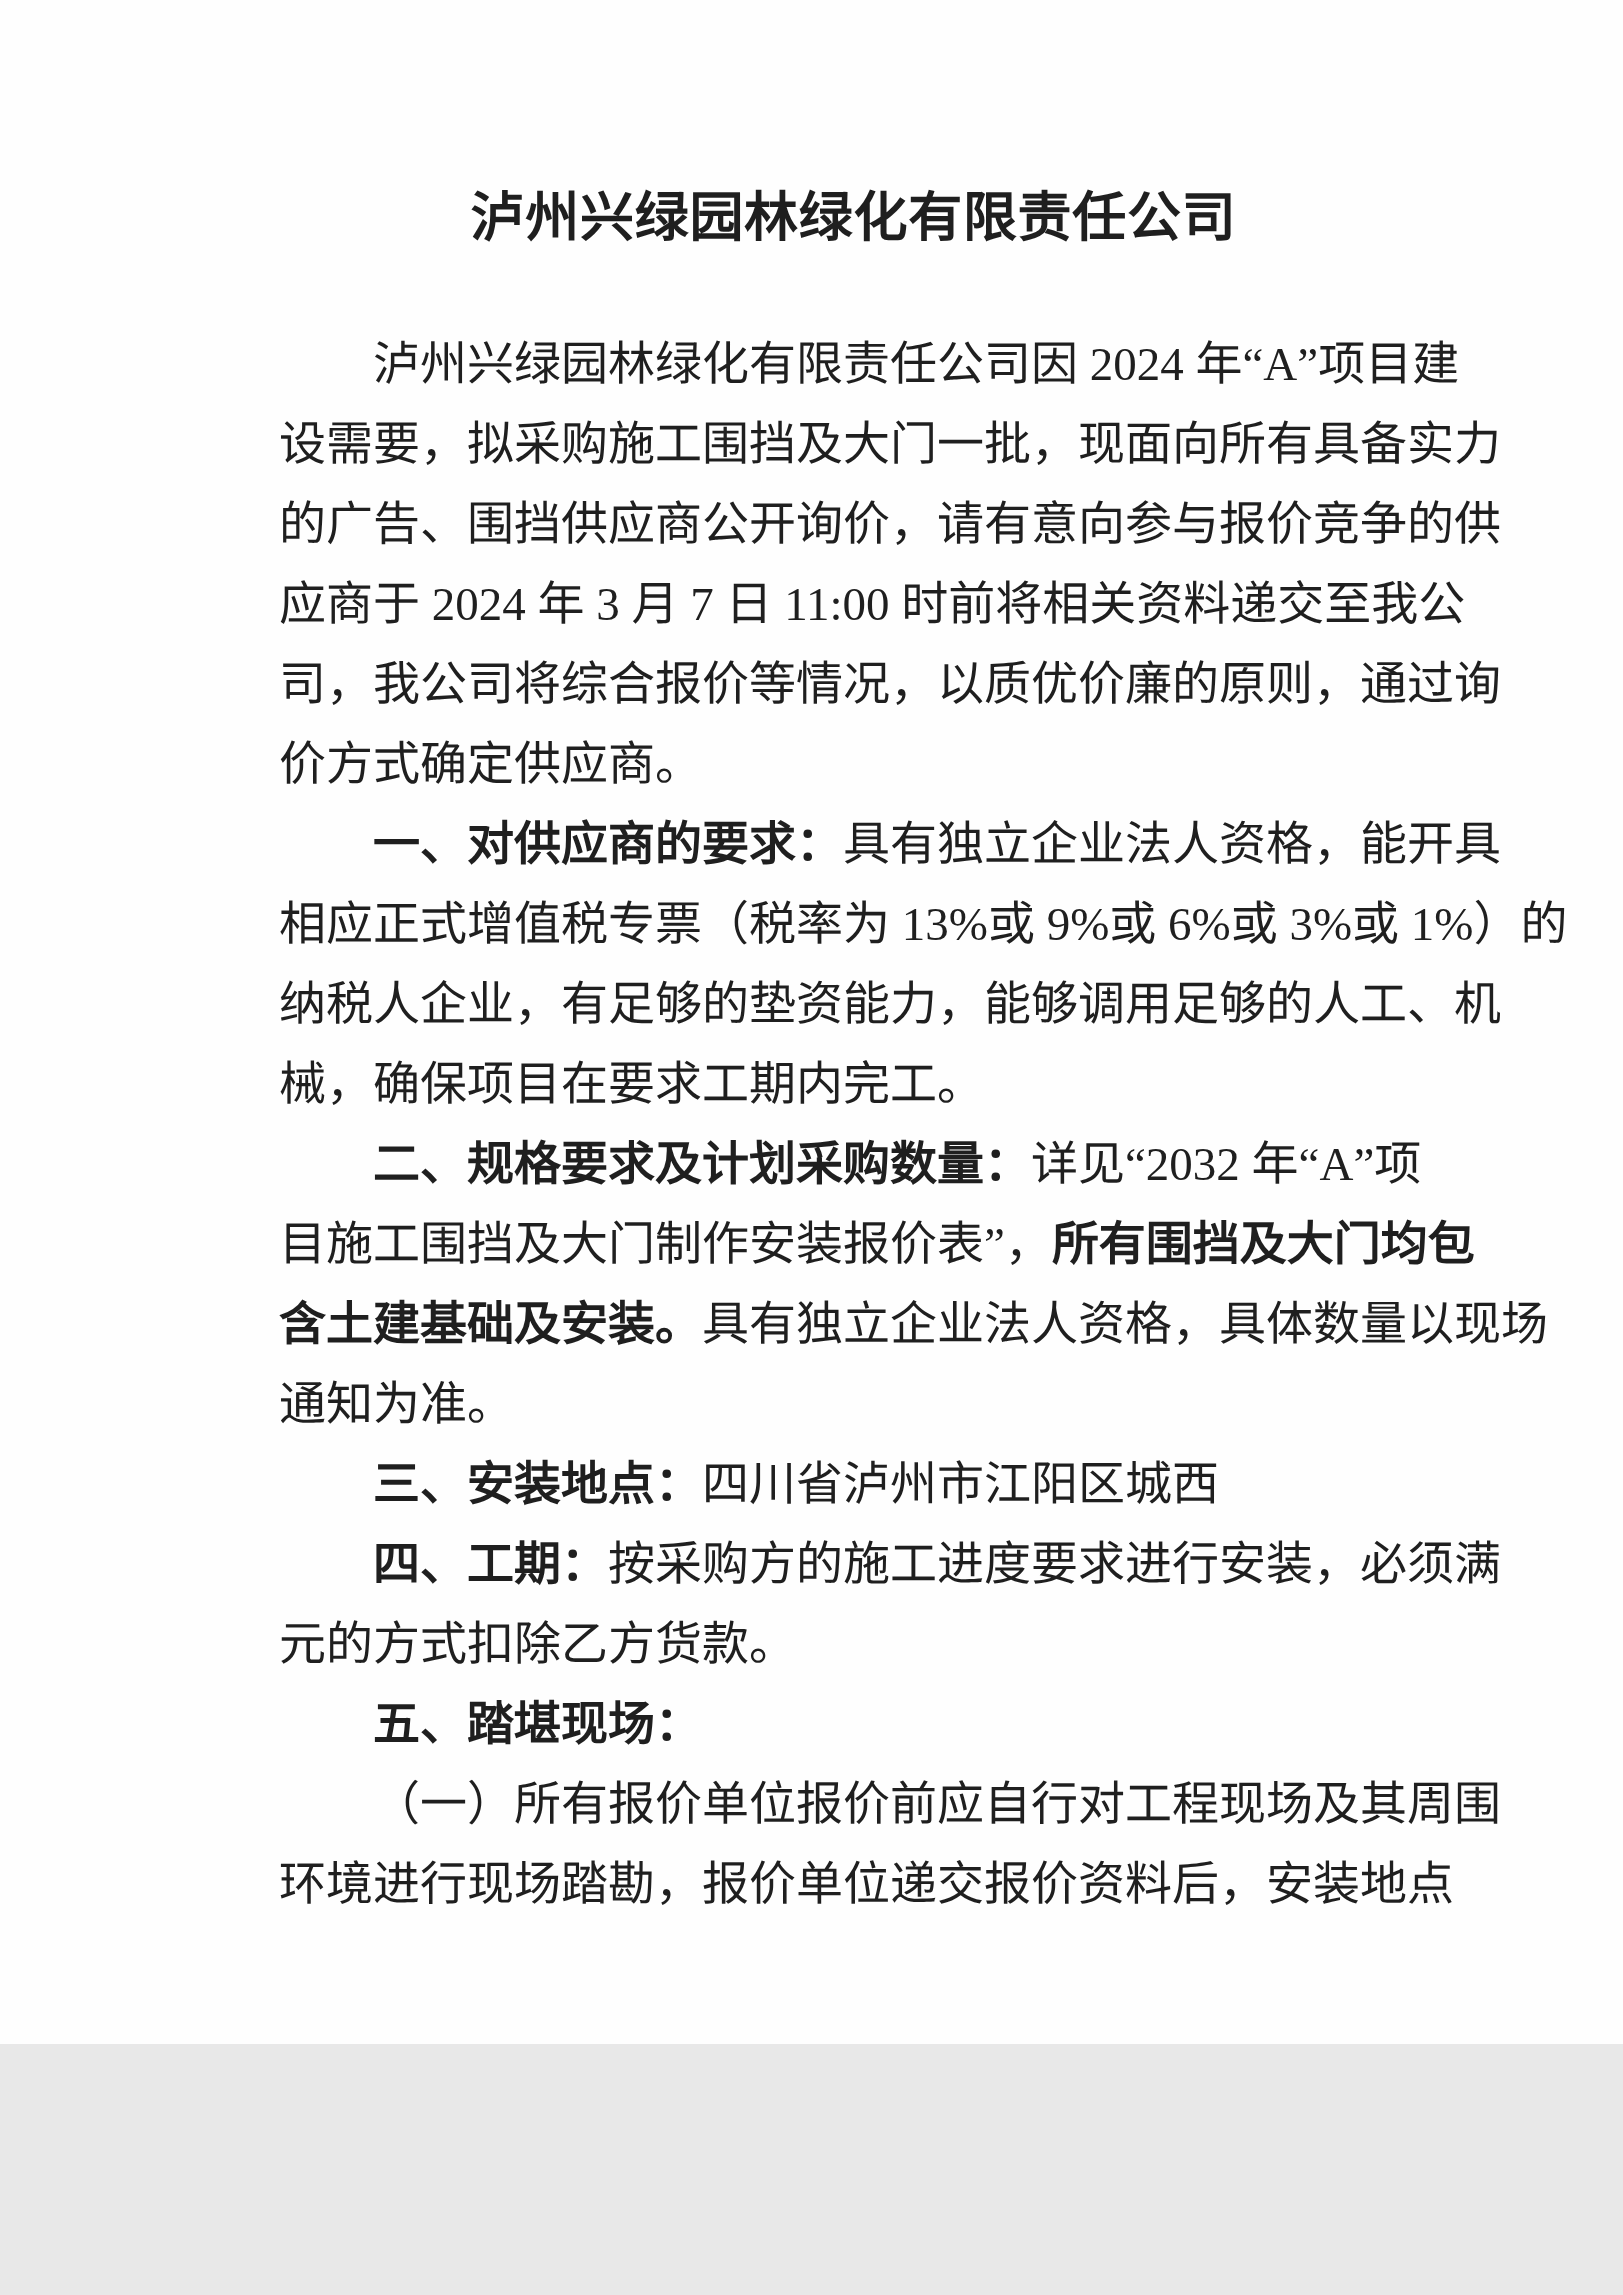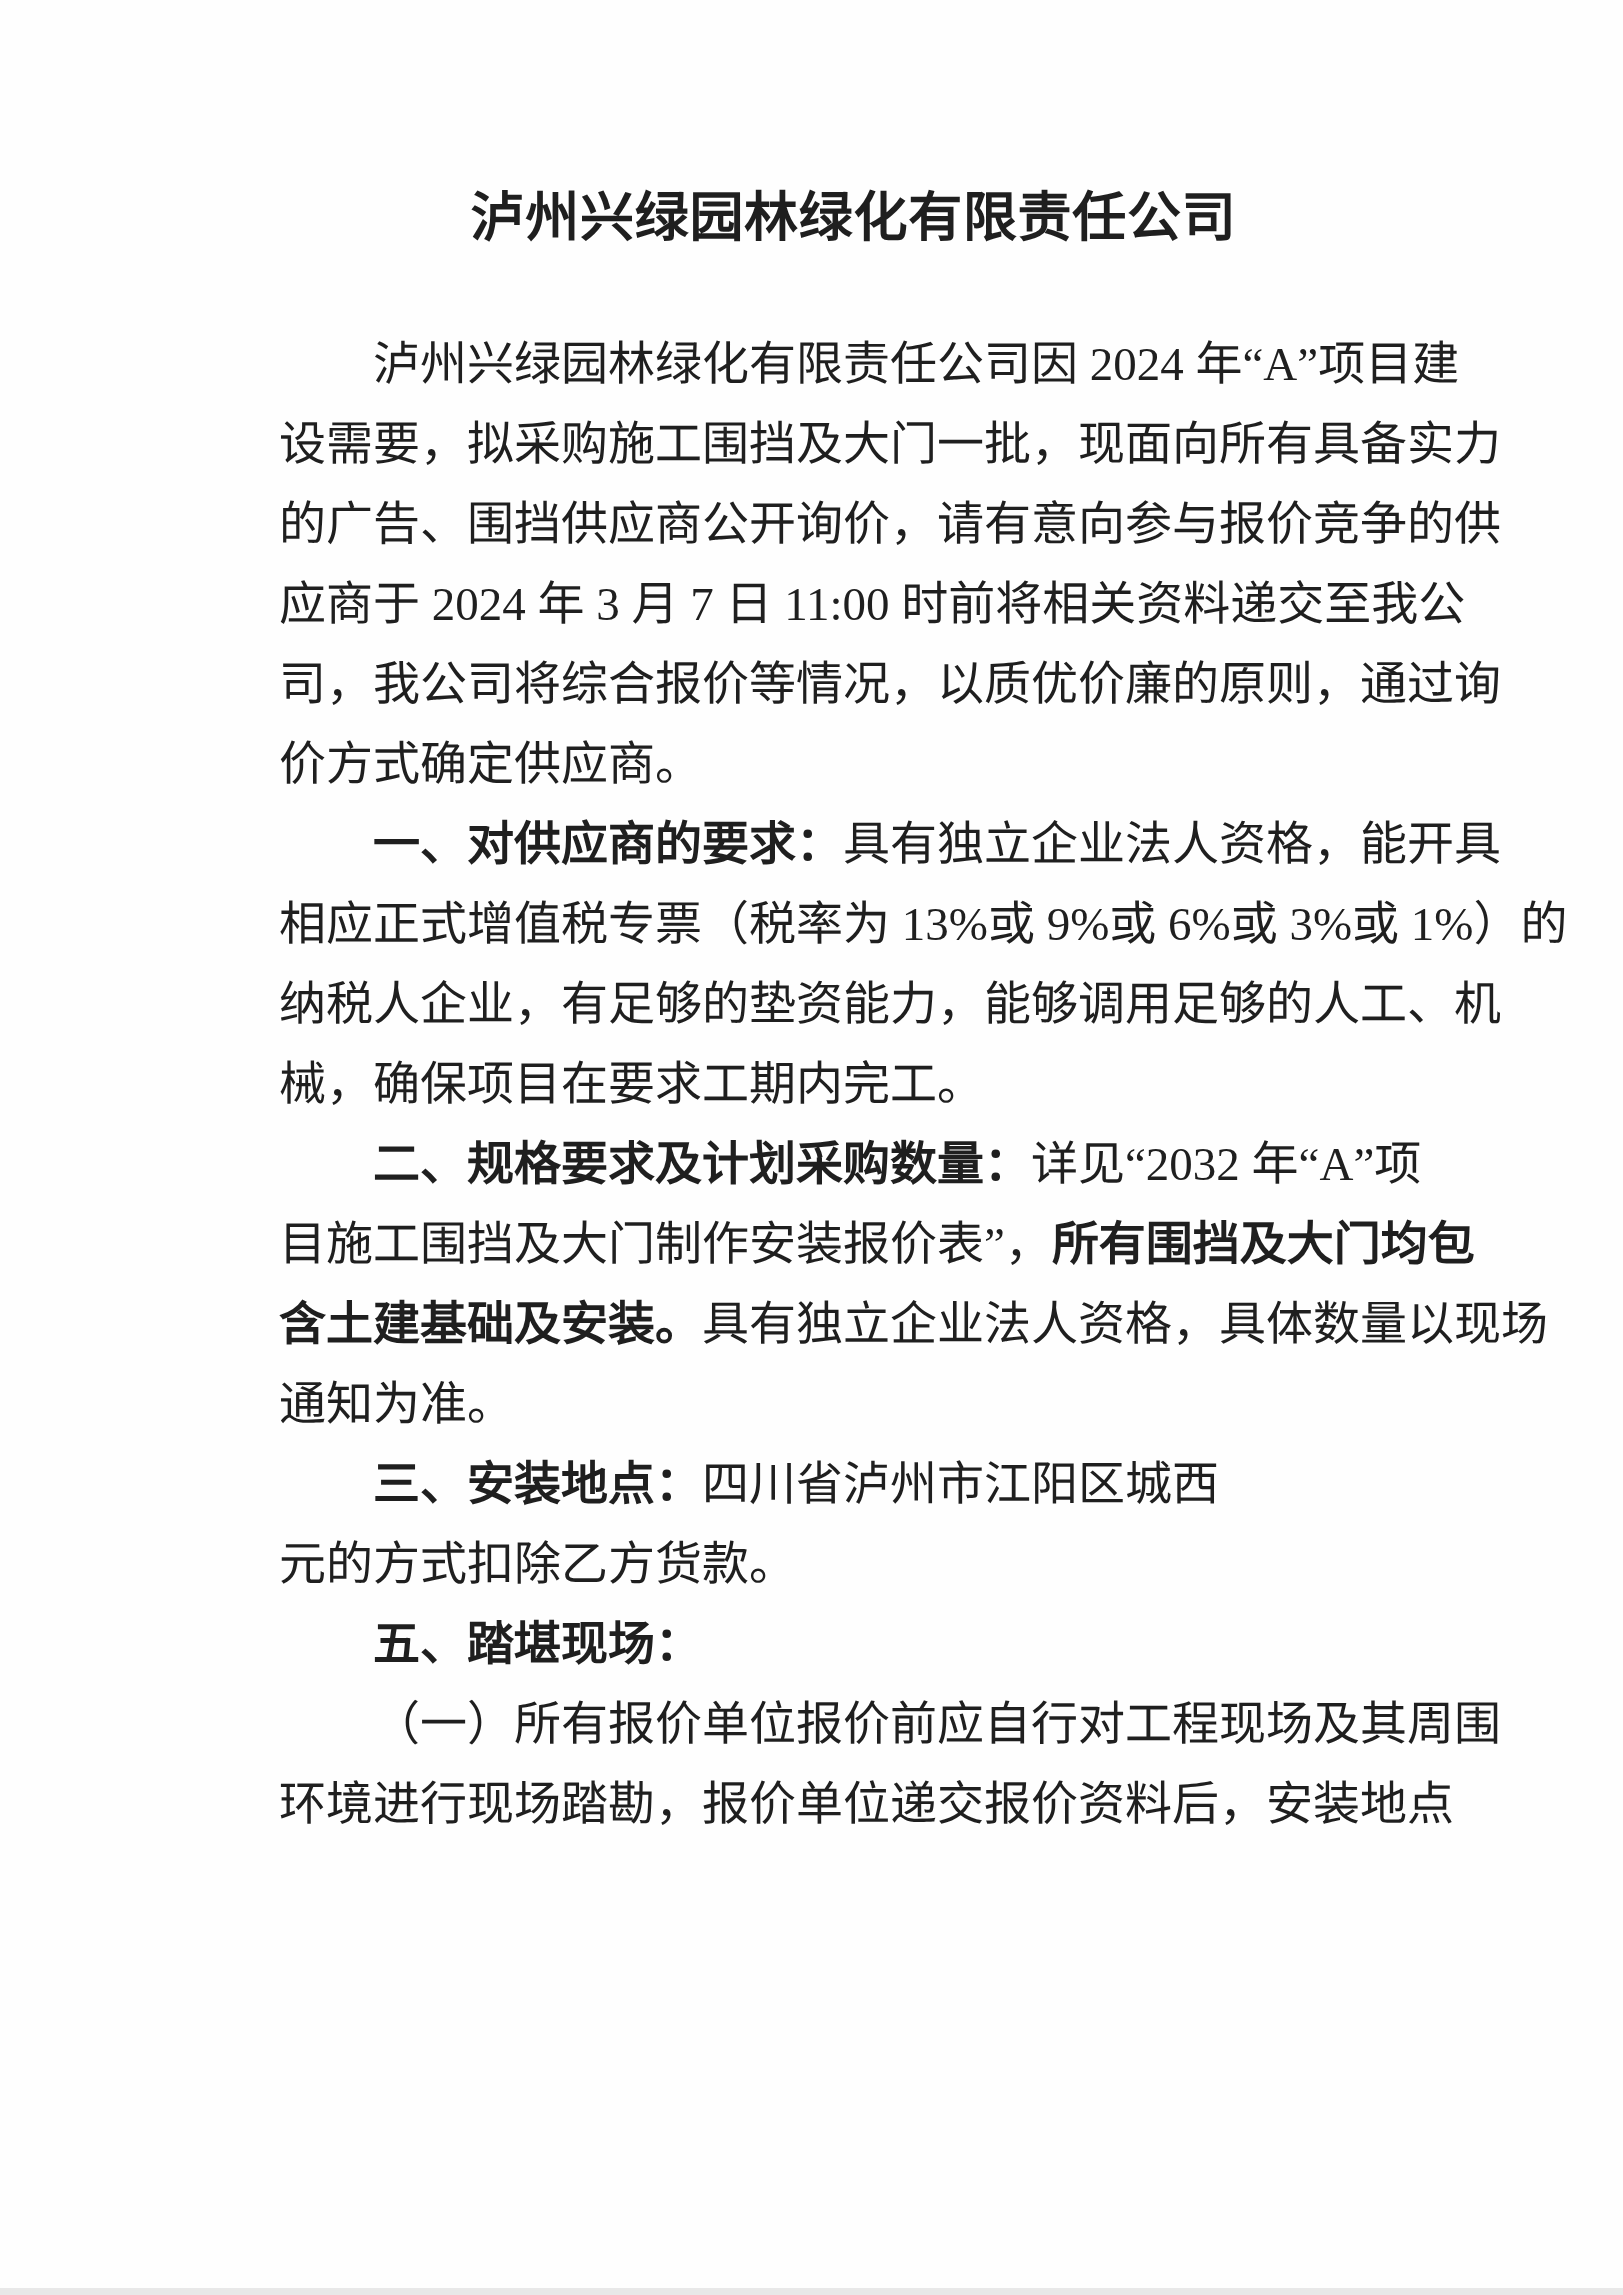--- a/index.html
+++ b/index.html
@@ -3,21 +3,21 @@
 <meta charset="utf-8">
 <style>
   html, body {
     margin: 0;
     padding: 0;
     background: #e8e8e8;
   }
   .page {
     position: relative;
     width: 1623px;
-    height: 2288px;
+    height: 2044px;
     background: #fefefe;
     overflow: hidden;
     font-family: "Liberation Serif", "DejaVu Serif", serif;
     color: #1f1f1f;
   }
   .content {
     position: absolute;
     left: 239px;
     top: 177px;
     width: 1229px;
@@ -68,20 +68,21 @@
         <div class="line"><span class="seg">价方式确定供应商。</span></div>
         <div class="line first"><span class="seg bold">一、对供应商的要求：</span><span class="seg">具有独立企业法人资格，能开具</span></div>
         <div class="line"><span class="seg">相应正式增值税专票（税率为 13%或 9%或 6%或 3%或 1%）的</span></div>
         <div class="line"><span class="seg">纳税人企业，有足够的垫资能力，能够调用足够的人工、机</span></div>
         <div class="line"><span class="seg">械，确保项目在要求工期内完工。</span></div>
         <div class="line first"><span class="seg bold">二、规格要求及计划采购数量：</span><span class="seg">详见“2032 年“A”项</span></div>
         <div class="line"><span class="seg">目施工围挡及大门制作安装报价表”，</span><span class="seg bold">所有围挡及大门均包</span></div>
         <div class="line"><span class="seg bold">含土建基础及安装。</span><span class="seg">具有独立企业法人资格，具体数量以现场</span></div>
         <div class="line"><span class="seg">通知为准。</span></div>
         <div class="line first"><span class="seg bold">三、安装地点：</span><span class="seg">四川省泸州市江阳区城西</span></div>
+        <div class="line first"><span class="seg bold">四、工期：</span><span class="seg">按采购方的施工进度要求进行安装，必须满</span></div>
         <div class="line"><span class="seg">元的方式扣除乙方货款。</span></div>
         <div class="line first"><span class="seg bold">五、踏堪现场：</span></div>
         <div class="line first"><span class="seg">（一）所有报价单位报价前应自行对工程现场及其周围</span></div>
         <div class="line"><span class="seg">环境进行现场踏勘，报价单位递交报价资料后，安装地点</span></div>
       </div>
   </div>
 </div>
 
 
 </body></html>

